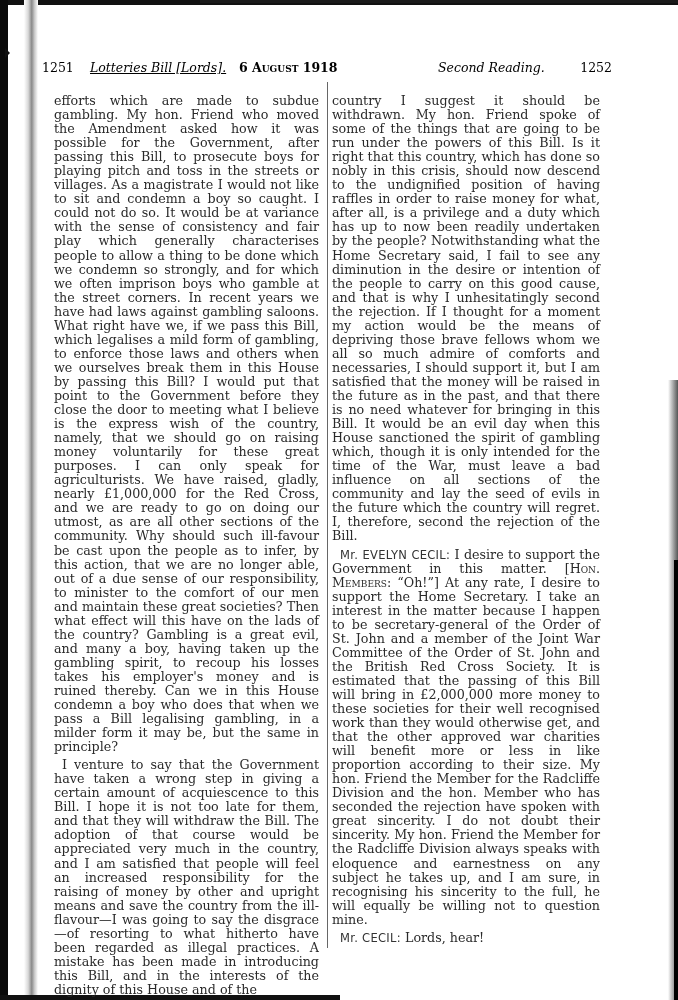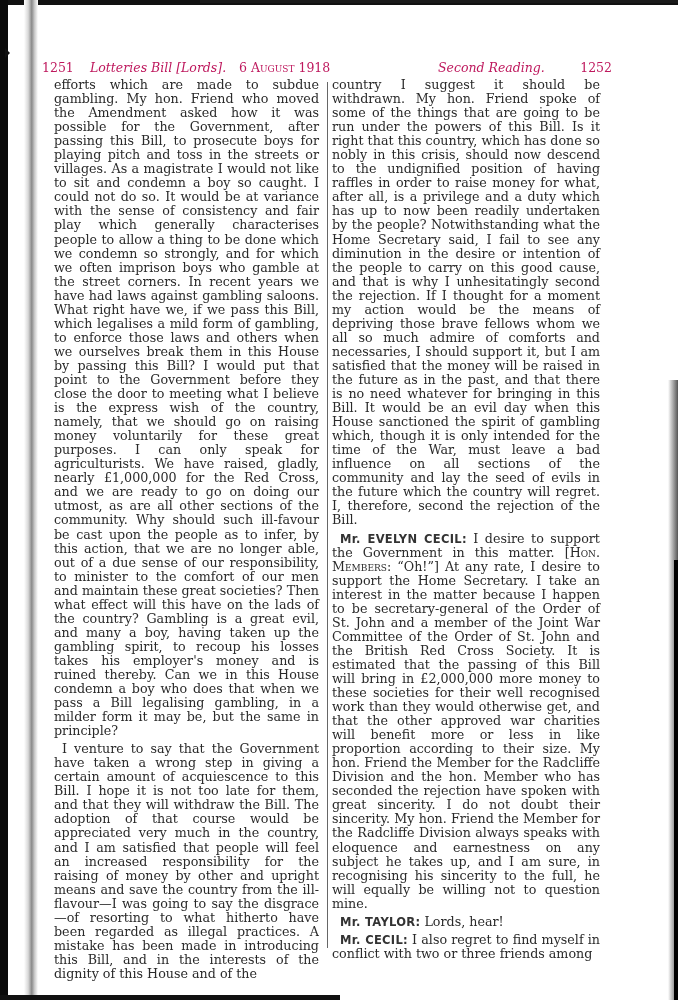--- a/index.html
+++ b/index.html
@@ -14,37 +14,37 @@
     border-top: 5px solid transparent; border-bottom: 5px solid transparent; border-left: 5px solid #111; }
   .spine { position: absolute; left: 24px; top: 0; width: 14px; height: 1000px;
     background: linear-gradient(to right, #ffffff 0%, #d8d8d8 30%, #8a8a8a 55%, #c8c8c8 75%, #ffffff 100%); }
   .top-edge { position: absolute; left: 0; top: 0; width: 678px; height: 5px; background: #111; }
   .top-edge-right { position: absolute; left: 200px; top: 0; width: 478px; height: 3px; background: #1a1a1a; }
   .bottom-band { position: absolute; left: 0; top: 995px; width: 340px; height: 5px; background: #111; }
   .right-edge { position: absolute; left: 668px; top: 380px; width: 10px; height: 620px;
     background: linear-gradient(to right, #ffffff 0%, #bbbbbb 40%, #555 100%); }
   .right-edge-dark { position: absolute; left: 674px; top: 560px; width: 4px; height: 440px; background: #000; }
 
-  .header { position: absolute; top: 60px; left: 42px; width: 570px; height: 16px; font-size: 12.5px; color: #be185d; }
+  .header { position: absolute; top: 60px; left: 42px; width: 570px; height: 16px; font-size: 12.5px; color: #000000; }
   .header span { position: absolute; top: 0; white-space: nowrap; }
   .h-col-left { left: 0; }
-  .h-title-left { left: 48px; font-style: italic; }
-  .h-date { left: 197px; font-variant: small-caps; }
+  .h-title-left { left: 48px; font-style: italic; text-decoration: underline; }
+  .h-date { left: 197px; font-variant: small-caps; font-weight: bold; }
   .h-title-right { left: 396px; font-style: italic; }
   .h-col-right { right: 0; text-align: right; }
 
   .gutter-rule { position: absolute; left: 327px; top: 82px; width: 1px; height: 866px; background: #666; }
 
   .column { position: absolute; top: 78px; font-size: 12.7px; line-height: 14.05px; text-align: justify; hyphens: none; }
   .col-left { left: 54px; width: 265px; }
   .col-right { left: 332px; width: 268px; }
   .column p { margin: 0; text-indent: 0; }
   .column p.para { text-indent: 8px; margin-top: 4px; }
-  .column p.first { text-indent: 0; margin-top: 0; }
-  .speaker { font-family: "DejaVu Sans", "Liberation Sans", sans-serif; font-weight: bold; font-size: 11.5px; letter-spacing: 0.3px; color: #333; }
+  .column p.first { text-indent: 0; margin-top: 16px; }
+  .speaker { font-family: "DejaVu Sans", "Liberation Sans", sans-serif; font-weight: normal; font-size: 11.5px; letter-spacing: 0.3px; color: #333; }
   .sc { font-variant: small-caps; }
 </style>
 </head>
 <body>
 
 <div class="top-edge"></div>
 <div class="top-edge-right"></div>
 <div class="left-edge"></div>
 <div class="edge-notch"></div>
 <div class="spine"></div>
@@ -63,15 +63,14 @@
 <div class="gutter-rule"></div>
 
 <div class="column col-left">
   <p class="first">efforts which are made to subdue gambling. My hon. Friend who moved the Amendment asked how it was possible for the Government, after passing this Bill, to prosecute boys for playing pitch and toss in the streets or villages. As a magistrate I would not like to sit and condemn a boy so caught. I could not do so. It would be at variance with the sense of consistency and fair play which generally characterises people to allow a thing to be done which we condemn so strongly, and for which we often imprison boys who gamble at the street corners. In recent years we have had laws against gambling saloons. What right have we, if we pass this Bill, which legalises a mild form of gambling, to enforce those laws and others when we ourselves break them in this House by passing this Bill? I would put that point to the Government before they close the door to meeting what I believe is the express wish of the country, namely, that we should go on raising money voluntarily for these great purposes. I can only speak for agri­culturists. We have raised, gladly, nearly £1,000,000 for the Red Cross, and we are ready to go on doing our utmost, as are all other sections of the community. Why should such ill-favour be cast upon the people as to infer, by this action, that we are no longer able, out of a due sense of our responsibility, to minister to the comfort of our men and maintain these great societies? Then what effect will this have on the lads of the country? Gambling is a great evil, and many a boy, having taken up the gambling spirit, to recoup his losses takes his employer's money and is ruined thereby. Can we in this House condemn a boy who does that when we pass a Bill legalising gambling, in a milder form it may be, but the same in principle?</p>
   <p class="para">I venture to say that the Government have taken a wrong step in giving a certain amount of acquiescence to this Bill. I hope it is not too late for them, and that they will withdraw the Bill. The adoption of that course would be appre­ciated very much in the country, and I am satisfied that people will feel an increased responsibility for the raising of money by other and upright means and save the country from the ill-flavour—I was going to say the disgrace—of resorting to what hitherto have been regarded as illegal practices. A mistake has been made in introducing this Bill, and in the interests of the dignity of this House and of the</p>
 </div>
 
 <div class="column col-right">
   <p class="first">country I suggest it should be withdrawn. My hon. Friend spoke of some of the things that are going to be run under the powers of this Bill. Is it right that this country, which has done so nobly in this crisis, should now descend to the undigni­fied position of having raffles in order to raise money for what, after all, is a privilege and a duty which has up to now been readily undertaken by the people? Notwithstanding what the Home Secre­tary said, I fail to see any diminution in the desire or intention of the people to carry on this good cause, and that is why I unhesitatingly second the rejection. If I thought for a moment my action would be the means of depriving those brave fellows whom we all so much admire of comforts and necessaries, I should support it, but I am satisfied that the money will be raised in the future as in the past, and that there is no need whatever for bring­ing in this Bill. It would be an evil day when this House sanctioned the spirit of gambling which, though it is only intended for the time of the War, must leave a bad influence on all sections of the community and lay the seed of evils in the future which the country will regret. I, there­fore, second the rejection of the Bill.</p>
   <p class="para"><span class="speaker">Mr. EVELYN CECIL:</span> <span>I desire to sup­port the Government in this matter.</span> [<span class="sc">Hon. Members:</span> <span>“Oh!”</span>] <span>At any rate, I desire to support the Home Secretary. I take an interest in the matter because I happen to be secretary-general of the Order of St. John and a member of the Joint War Committee of the Order of St. John and the British Red Cross Society. It is estimated that the passing of this Bill will bring in £2,000,000 more money to these societies for their well recognised work than they would otherwise get, and that the other approved war charities will benefit more or less in like proportion according to their size. My hon. Friend the Member for the Radcliffe Division and the hon. Member who has seconded the rejection have spoken with great sincerity. I do not doubt their sincerity. My hon. Friend the Member for the Radcliffe Division always speaks with eloquence and earnestness on any subject he takes up, and I am sure, in recognising his sincerity to the full, he will equally be willing not to question mine.</span></p>
-  <p class="para"><span class="speaker">Mr. TAYLOR:</span> <span>Lords, hear!</span></p>
-  <p class="para"><span class="speaker">Mr. CECIL:</span> <span>I also regret to find myself in conflict with two or three friends among</span></p>
+  <p class="para"><span class="speaker">Mr. CECIL:</span> <span>Lords, hear!</span></p>
 </div>
 
 </body></html>

